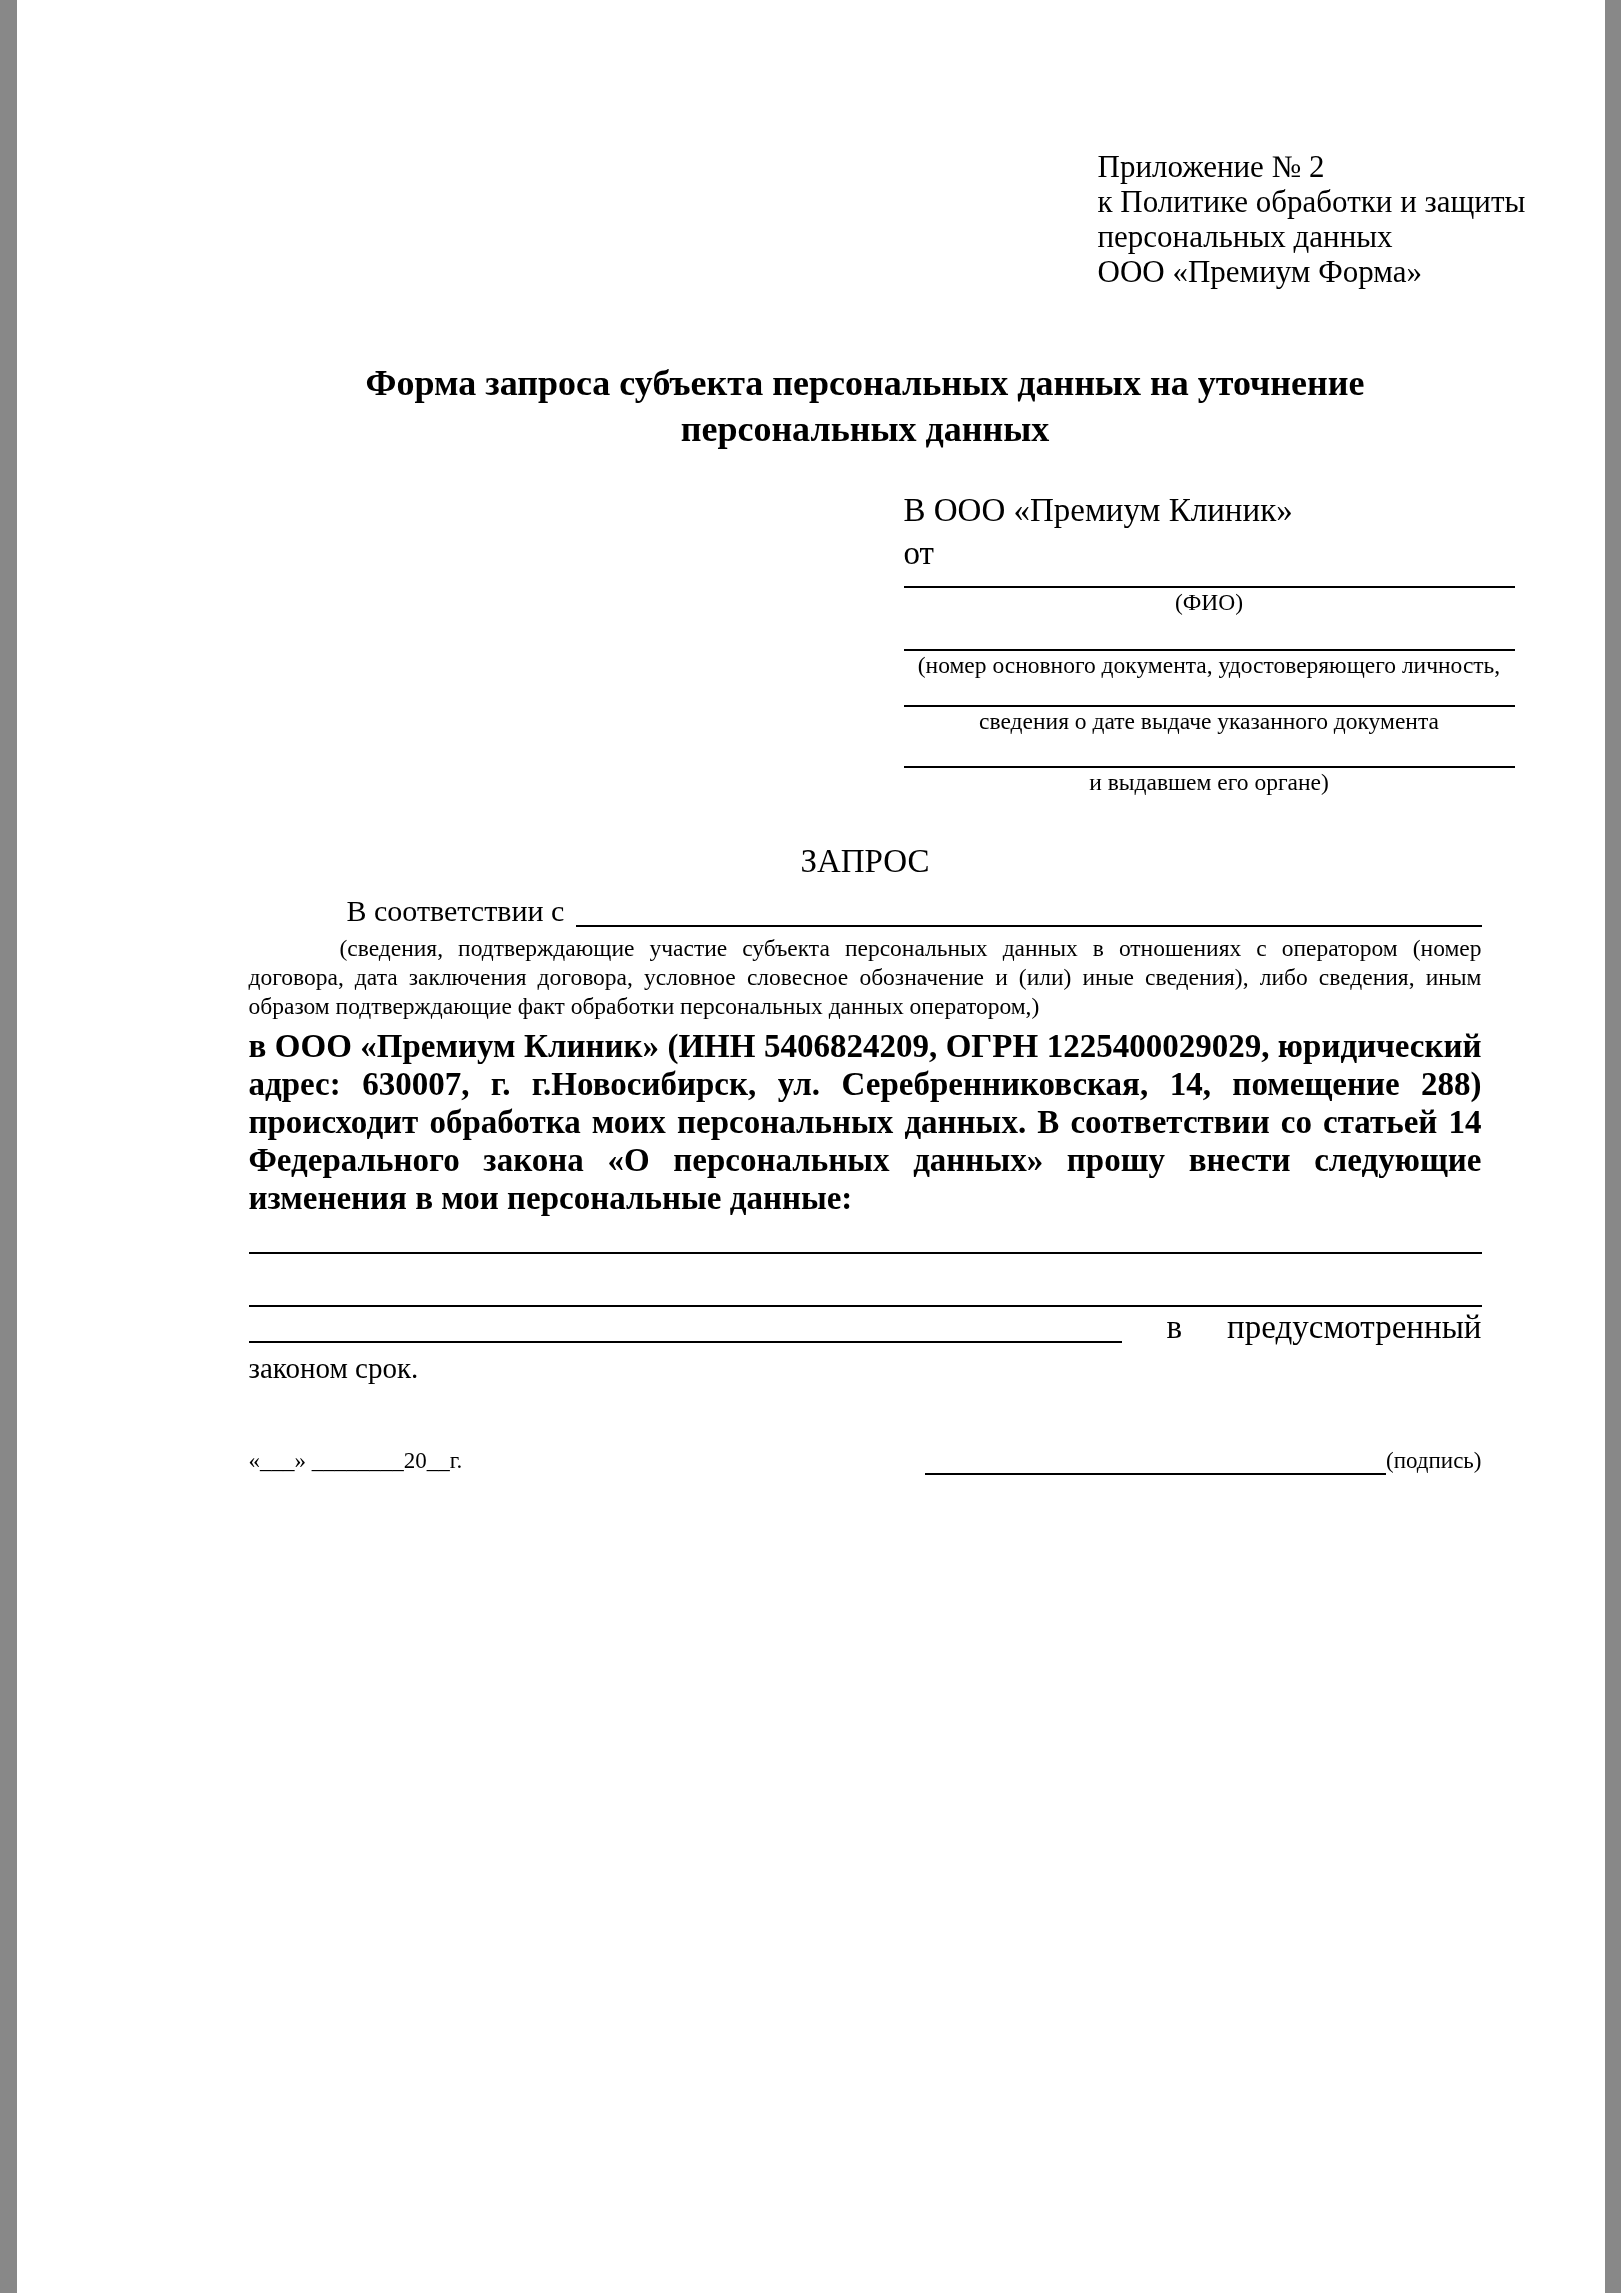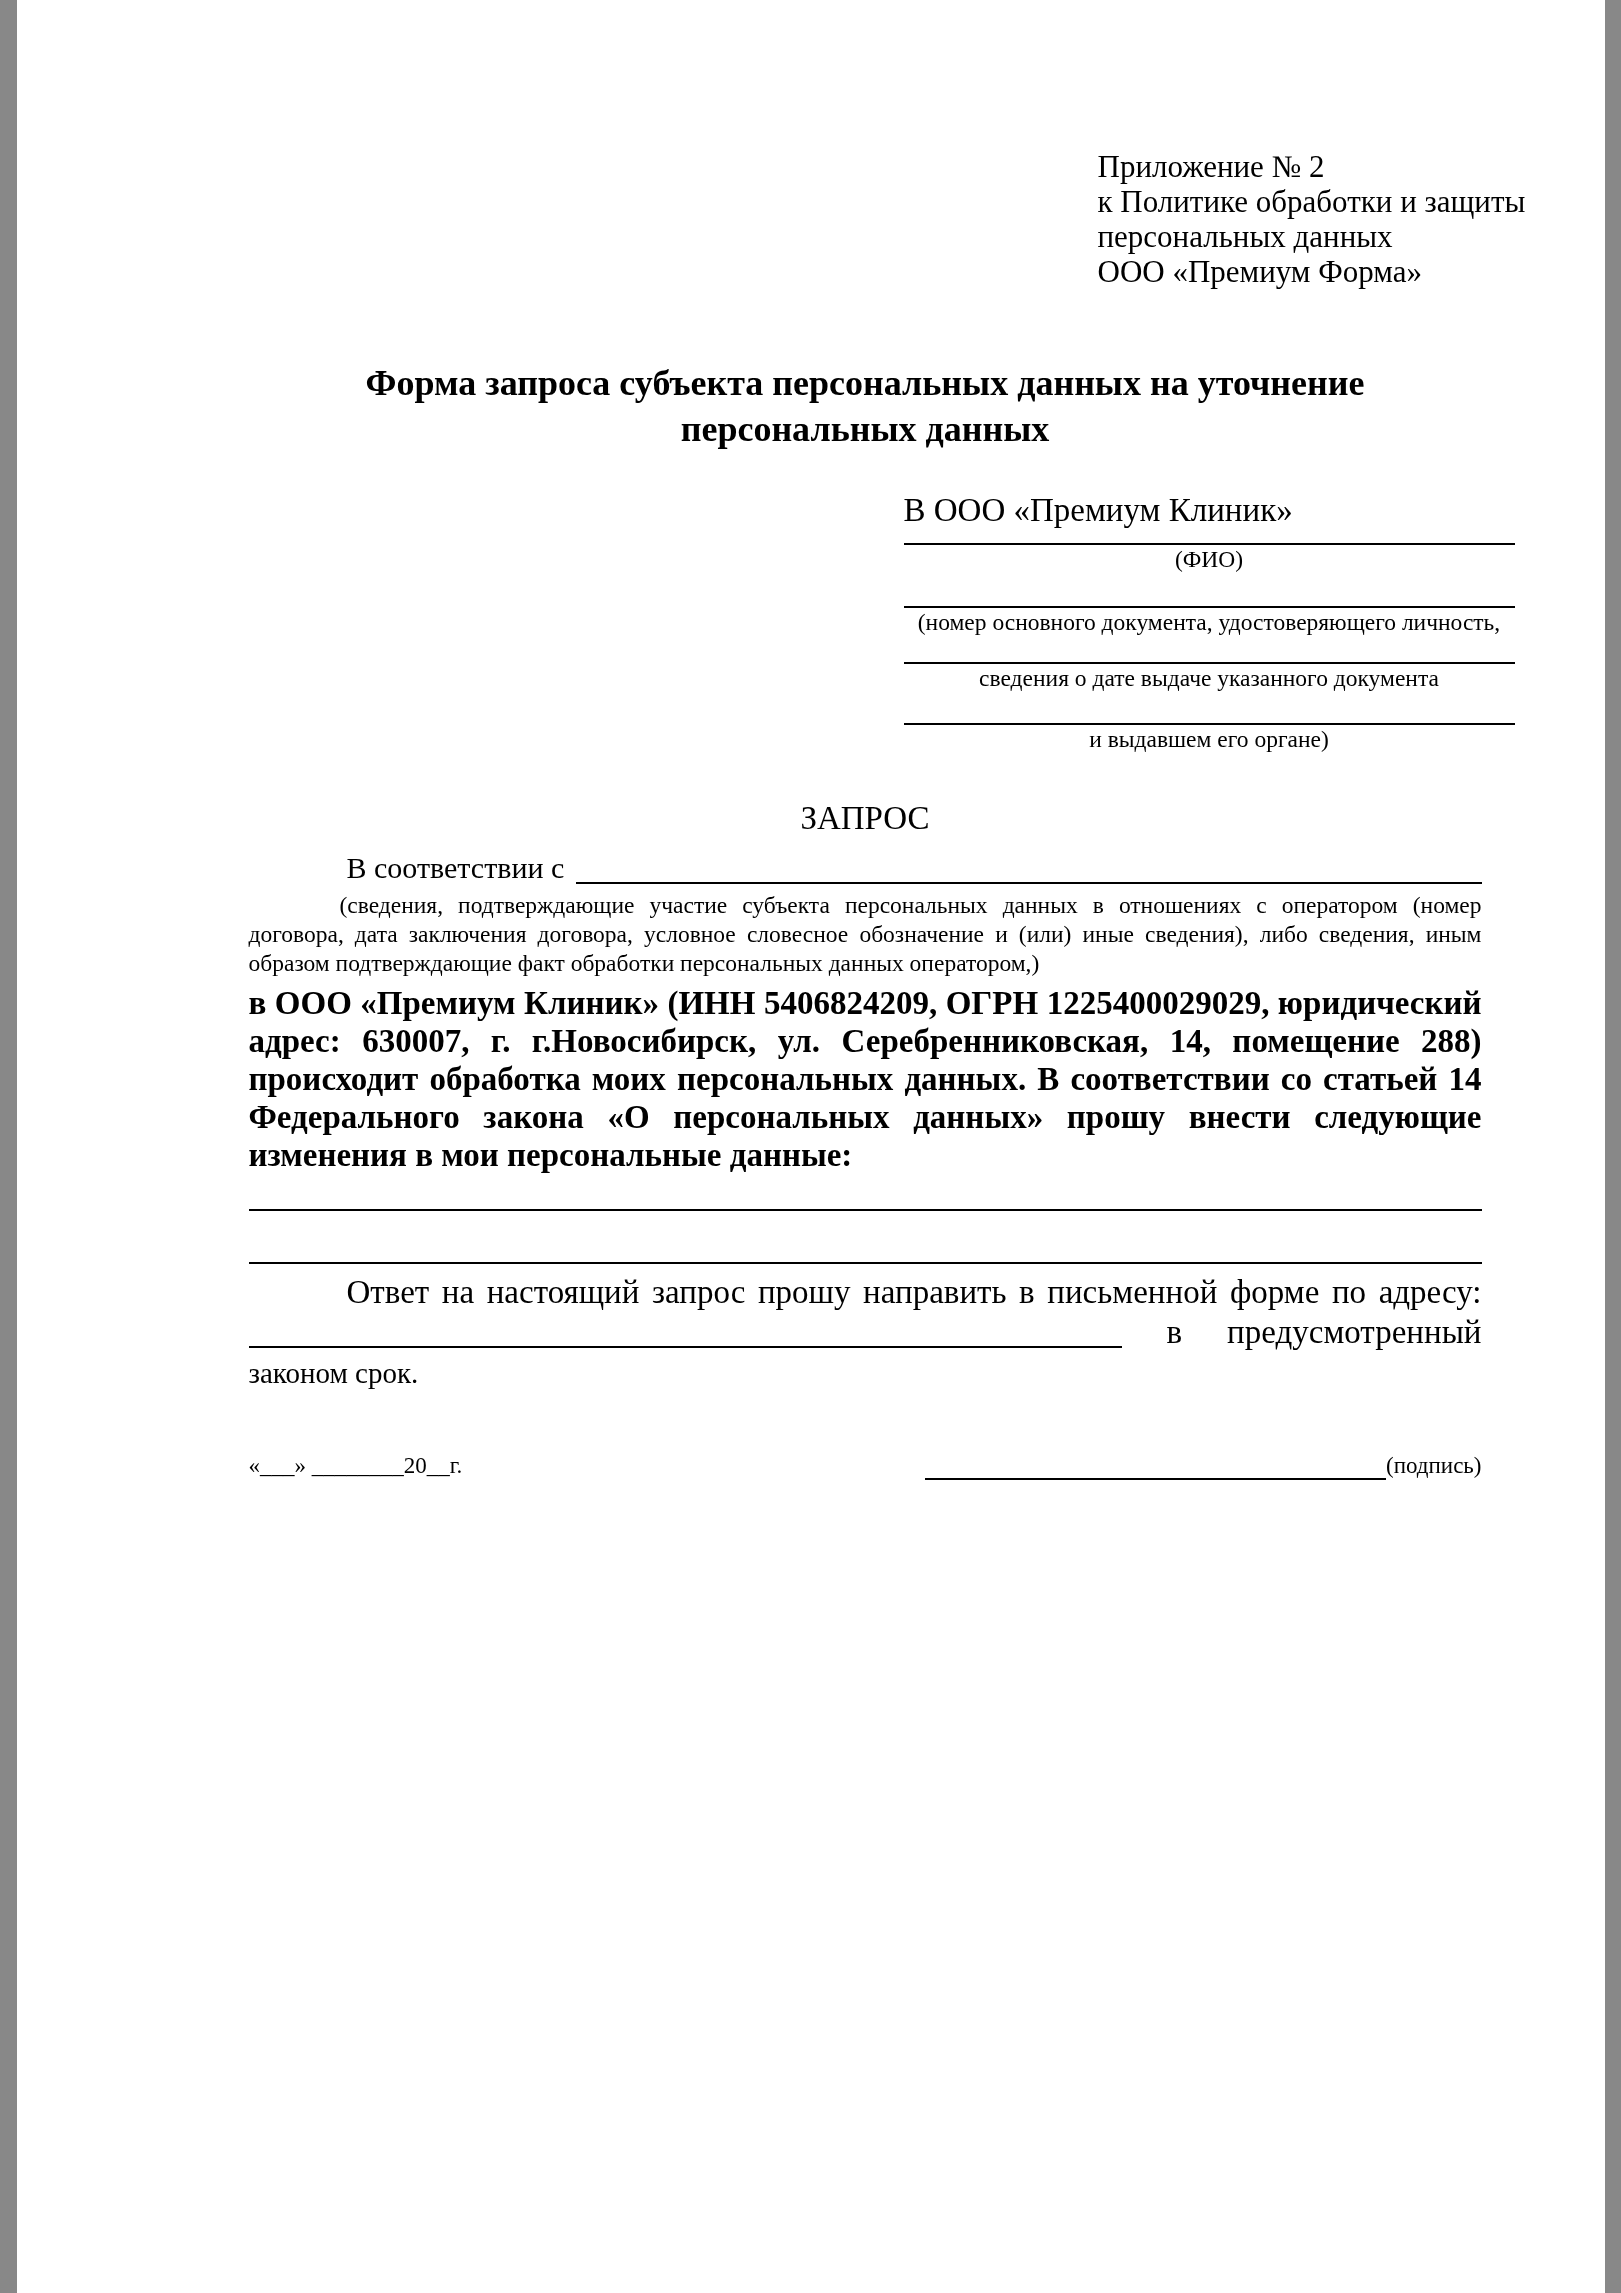--- a/index.html
+++ b/index.html
@@ -60,20 +60,21 @@
     <div>ООО «Премиум Форма»</div>
   </div>
 
   <div class="title">
     <div>Форма запроса субъекта персональных данных на уточнение</div>
     <div>персональных данных</div>
   </div>
 
   <div class="addr">
     <div class="addr-line nowrap">В ООО «Премиум Клиник»</div>
+    <div class="addr-line">от</div>
 
     <div class="field f1">
       <div class="ule"></div>
       <div class="cap">(ФИО)</div>
     </div>
 
     <div class="field f2">
       <div class="ule"></div>
       <div class="cap">(номер основного документа, удостоверяющего личность,</div>
     </div>
@@ -96,21 +97,20 @@
     <span class="fill"></span>
   </div>
 
   <div class="note">(сведения, подтверждающие участие субъекта персональных данных в отношениях с оператором (номер договора, дата заключения договора, условное словесное обозначение и (или) иные сведения), либо сведения, иным образом подтверждающие факт обработки персональных данных оператором,)</div>
 
   <div class="bodytext">в ООО «Премиум Клиник» (ИНН 5406824209, ОГРН 1225400029029, юридический адрес: 630007, г. г.Новосибирск, ул. Серебренниковская, 14, помещение 288) происходит обработка моих персональных данных. В соответствии со статьей 14 Федерального закона «О персональных данных» прошу внести следующие изменения в мои персональные данные:</div>
 
   <div class="blank b1"></div>
   <div class="blank b2"></div>
 
-  <div class="answer-l1">Ответ на настоящий запрос прошу направить в письменной форме по адресу:</div>
   <div class="answer-l2">
     <span class="ule"></span>
     <span>в</span>
     <span>предусмотренный</span>
   </div>
   <div class="answer-l3">законом срок.</div>
 
   <div class="footer-row">
     <span class="nowrap">«___» ________20__г.</span>
     <span class="sig-group">

